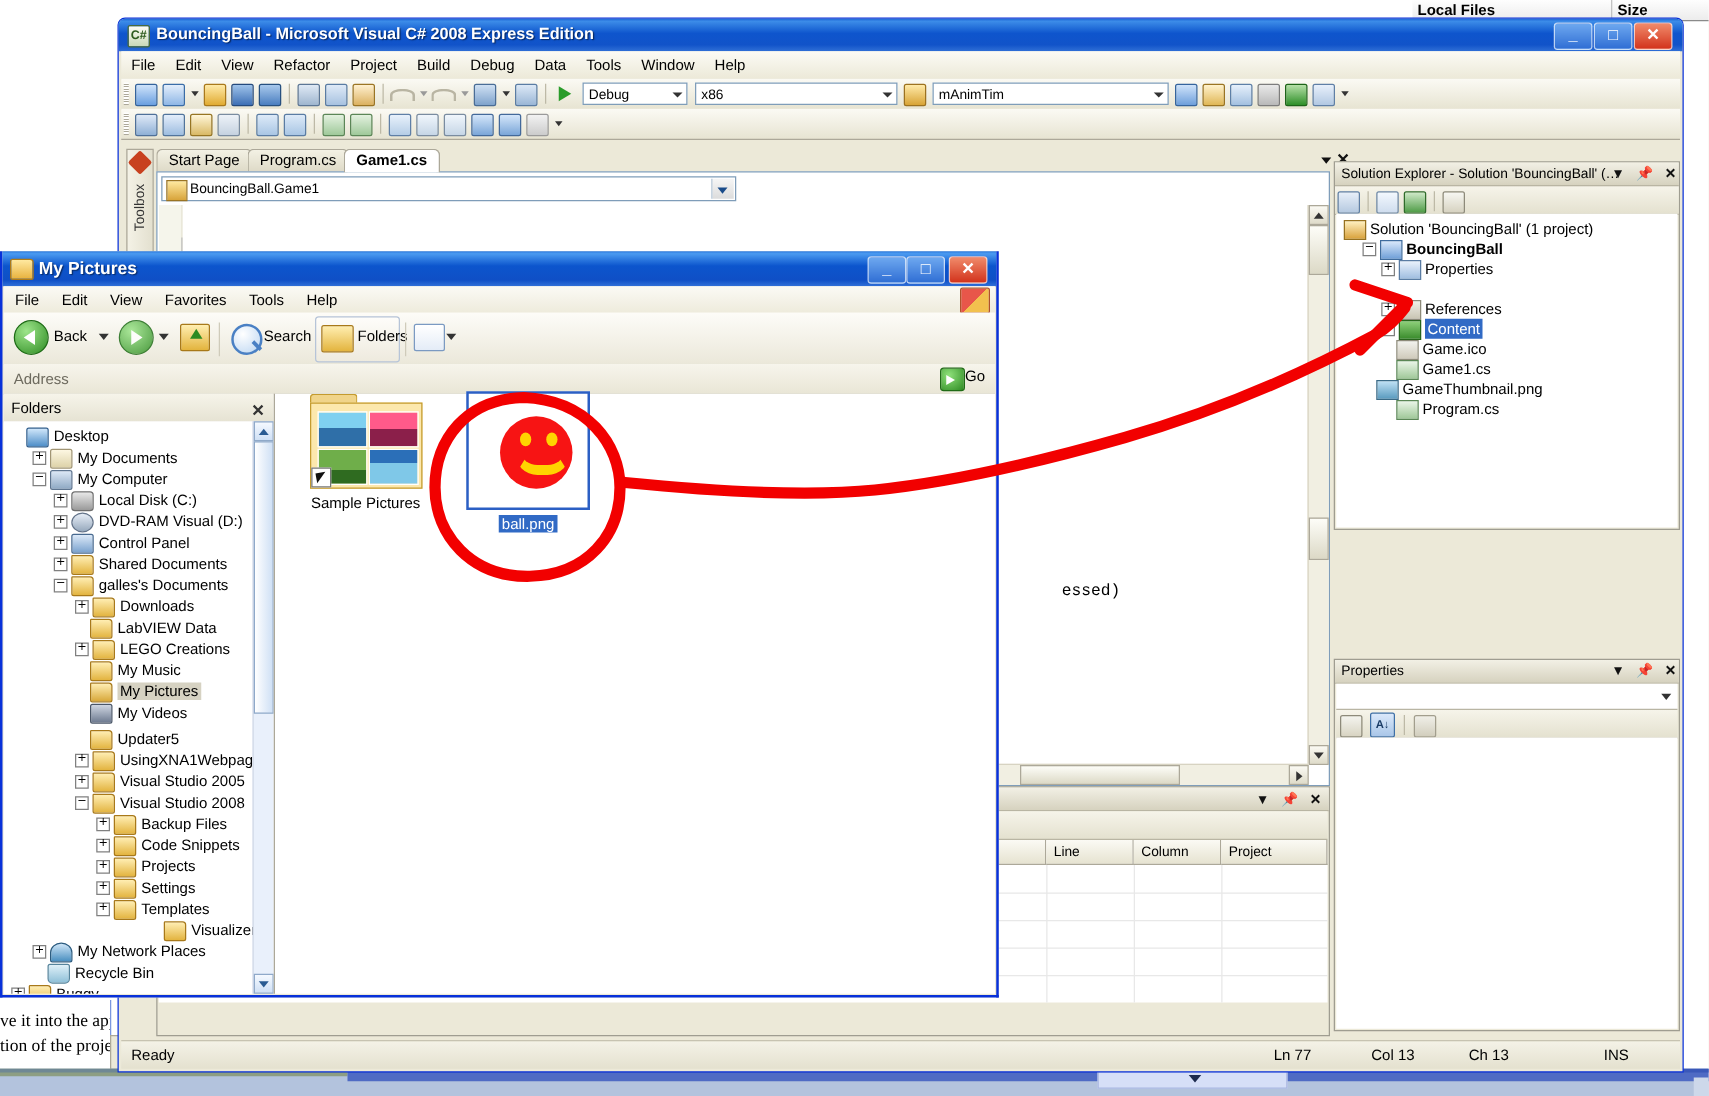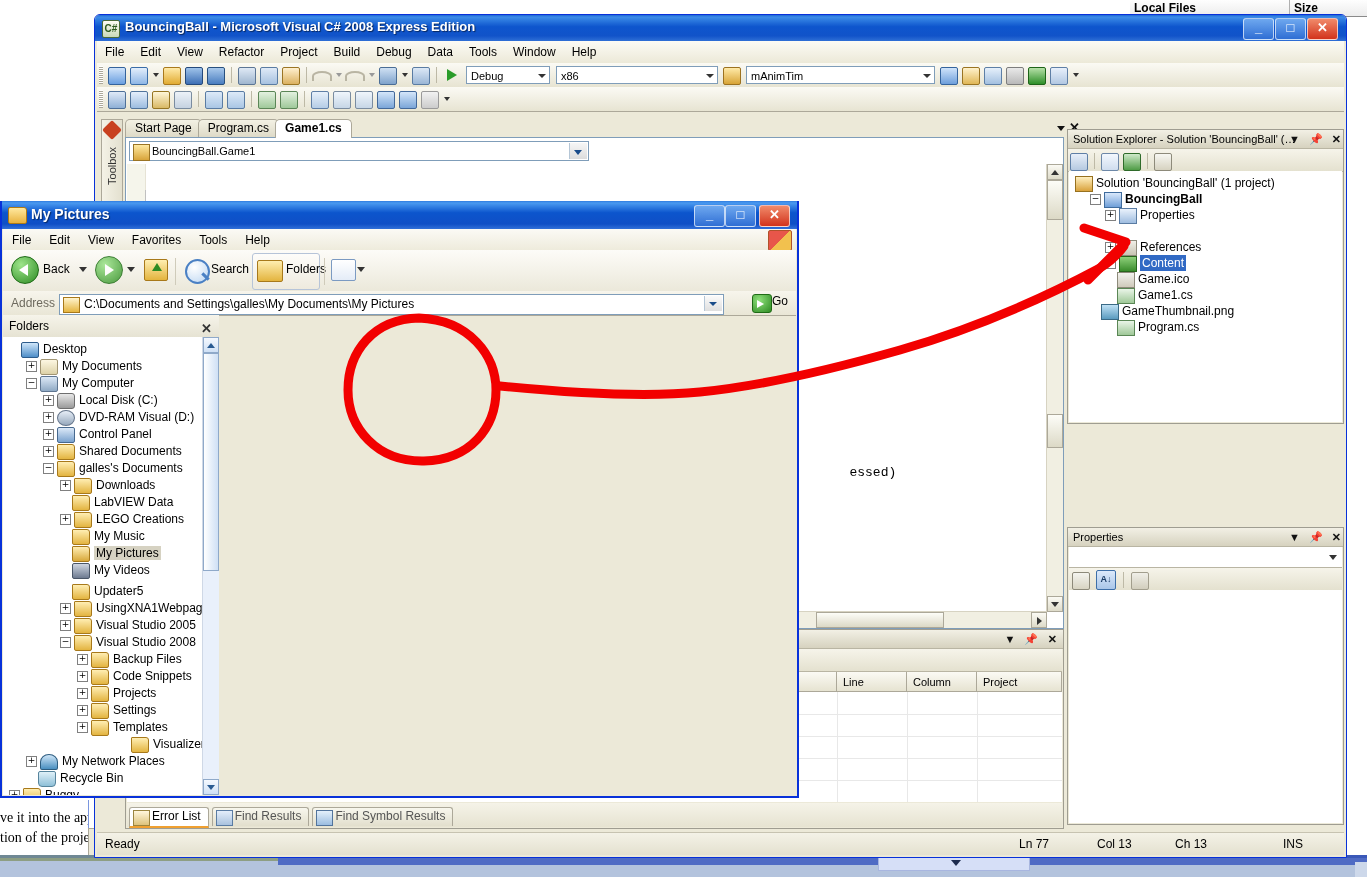--- a/index.html
+++ b/index.html
@@ -645,34 +645,20 @@
       <div class="ghdr" style="left:780px;width:70px;">Column</div>
       <div class="ghdr" style="left:850px;right:0;">Project</div>
       <div class="gcol-line" style="left:710px;"></div>
       <div class="gcol-line" style="left:780px;"></div>
       <div class="gcol-line" style="left:850px;"></div>
       <div class="grow-line" style="top:42px;"></div>
       <div class="grow-line" style="top:64px;"></div>
       <div class="grow-line" style="top:86px;"></div>
       <div class="grow-line" style="top:108px;"></div>
     </div>
-    <div id="err-tabs">
-      <div class="etab active">
-        <span class="eicon" style="background:linear-gradient(#fff6dd,#ddc37c);border:1px solid #9b8540;"></span>
-        <span>Error List</span>
-      </div>
-      <div class="etab">
-        <span class="eicon" style="background:linear-gradient(#e4eefb,#a9c2de);border:1px solid #5a7ca3;"></span>
-        <span>Find Results</span>
-      </div>
-      <div class="etab">
-        <span class="eicon" style="background:linear-gradient(#e4f0fb,#9bbde0);border:1px solid #52749c;"></span>
-        <span>Find Symbol Results</span>
-      </div>
-    </div>
   </div>
 
   <div id="statusbar">
     <span class="sleft">Ready</span>
     <span class="sitem" style="left:922px;">Ln 77</span>
     <span class="sitem" style="left:1000px;">Col 13</span>
     <span class="sitem" style="left:1078px;">Ch 13</span>
     <span class="sitem" style="left:1186px;">INS</span>
   </div>
 </div>
@@ -717,27 +703,20 @@
     <div style="position:absolute;left:249px;top:3px;width:66px;height:35px;background:linear-gradient(#fefdfa,#eeeade);border:1px solid #b6c4d8;border-radius:3px;"></div>
     <div style="position:absolute;left:254px;top:10px;width:24px;height:20px;background:linear-gradient(#ffeeb0,#e3b43e);border:1px solid #a8791a;border-radius:2px;"></div>
     <div style="position:absolute;left:283px;top:12px;font-size:12px;">Folders</div>
     <div style="position:absolute;left:321px;top:8px;bottom:6px;width:1px;background:#cfcbba;"></div>
     <div style="position:absolute;left:328px;top:9px;width:23px;height:20px;background:linear-gradient(#fff,#e4ecf7);border:1px solid #7b9ac2;border-radius:2px;"></div>
     <div style="position:absolute;left:354px;top:17px;width:0;height:0;border-left:4px solid transparent;border-right:4px solid transparent;border-top:5px solid #333;"></div>
   </div>
 
   <div id="exp-addressbar">
     <div id="exp-addr-label">Address</div>
-    <div id="exp-addr-box">
-      <span class="icn"></span>
-      <span class="txt">C:\Documents and Settings\galles\My Documents\My Pictures</span>
-      <span class="ca">
-          <i></i>
-        </span>
-    </div>
     <div id="exp-go">
       <span class="garr"></span>
       <span>Go</span>
     </div>
   </div>
 
   <div id="exp-left">
     <div id="exp-left-hdr">
       <span>Folders</span>
       <span class="x">✕</span>
@@ -775,20 +754,44 @@
       <div class="sb-arrow" style="top:0;left:0;background:linear-gradient(#f5f9ff,#cfe0f5);border-color:#8fa9c9;">
           <span style="display:block;margin:5px auto;width:0;height:0;border-left:4px solid transparent;border-right:4px solid transparent;border-bottom:5px solid #2a5b92;"></span>
         </div>
       <div class="sb-thumb" style="top:16px;left:0;width:16px;height:218px;background:linear-gradient(90deg,#ffffff,#cfe0f5);border-color:#8fa9c9;"></div>
       <div class="sb-arrow" style="bottom:0;left:0;background:linear-gradient(#f5f9ff,#cfe0f5);border-color:#8fa9c9;">
           <span style="display:block;margin:5px auto;width:0;height:0;border-left:4px solid transparent;border-right:4px solid transparent;border-top:5px solid #2a5b92;"></span>
         </div>
     </div>
   </div>
 
+  <div id="exp-right">
+    <div class="fileitem" style="left:10px;top:0px;width:125px;">
+      <div class="folderthumb">
+        <div class="tab"></div>
+        <div class="body"></div>
+        <div class="pic" style="left:6px;top:14px;background:linear-gradient(#7fd0f0 0 45%,#2f6fa8 45% 100%);"></div>
+        <div class="pic" style="left:47px;top:14px;background:linear-gradient(#ff5a8a 0 50%,#8b1f4a 50% 100%);"></div>
+        <div class="pic" style="left:6px;top:44px;background:linear-gradient(#6fae4a 0 60%,#2f6b20 60% 100%);"></div>
+        <div class="pic" style="left:47px;top:44px;background:linear-gradient(#2b6fb8 0 40%,#7fc8e8 40% 100%);"></div>
+        <div class="shc"></div>
+      </div>
+      <div class="fname">Sample Pictures</div>
+    </div>
+
+    <div class="fileitem" style="left:140px;top:-2px;width:125px;">
+      <div class="ballthumb">
+        <div class="ball"></div>
+        <div class="eye" style="left:41px;top:31px;"></div>
+        <div class="eye" style="left:62px;top:31px;"></div>
+        <div class="mouth"></div>
+      </div>
+      <div class="fname selected">ball.png</div>
+    </div>
+  </div>
 </div>
 
 <svg id="annot" viewBox="0 0 1367 877">
   <g fill="none" stroke="#f20000" stroke-width="9" stroke-linecap="round" stroke-linejoin="round">
     <path d="M419,318 C470,320 496,356 496,390 C496,428 470,460 424,461 C377,462 348,428 348,390 C348,352 373,319 419,318 Z"></path>
     <path d="M500,386 C560,392 640,398 700,392 C760,386 830,370 900,350 C970,330 1040,300 1100,268 C1110,262 1118,254 1124,246"></path>
     <path d="M1084,228 L1126,242 L1088,280"></path>
   </g>
 </svg>
 

